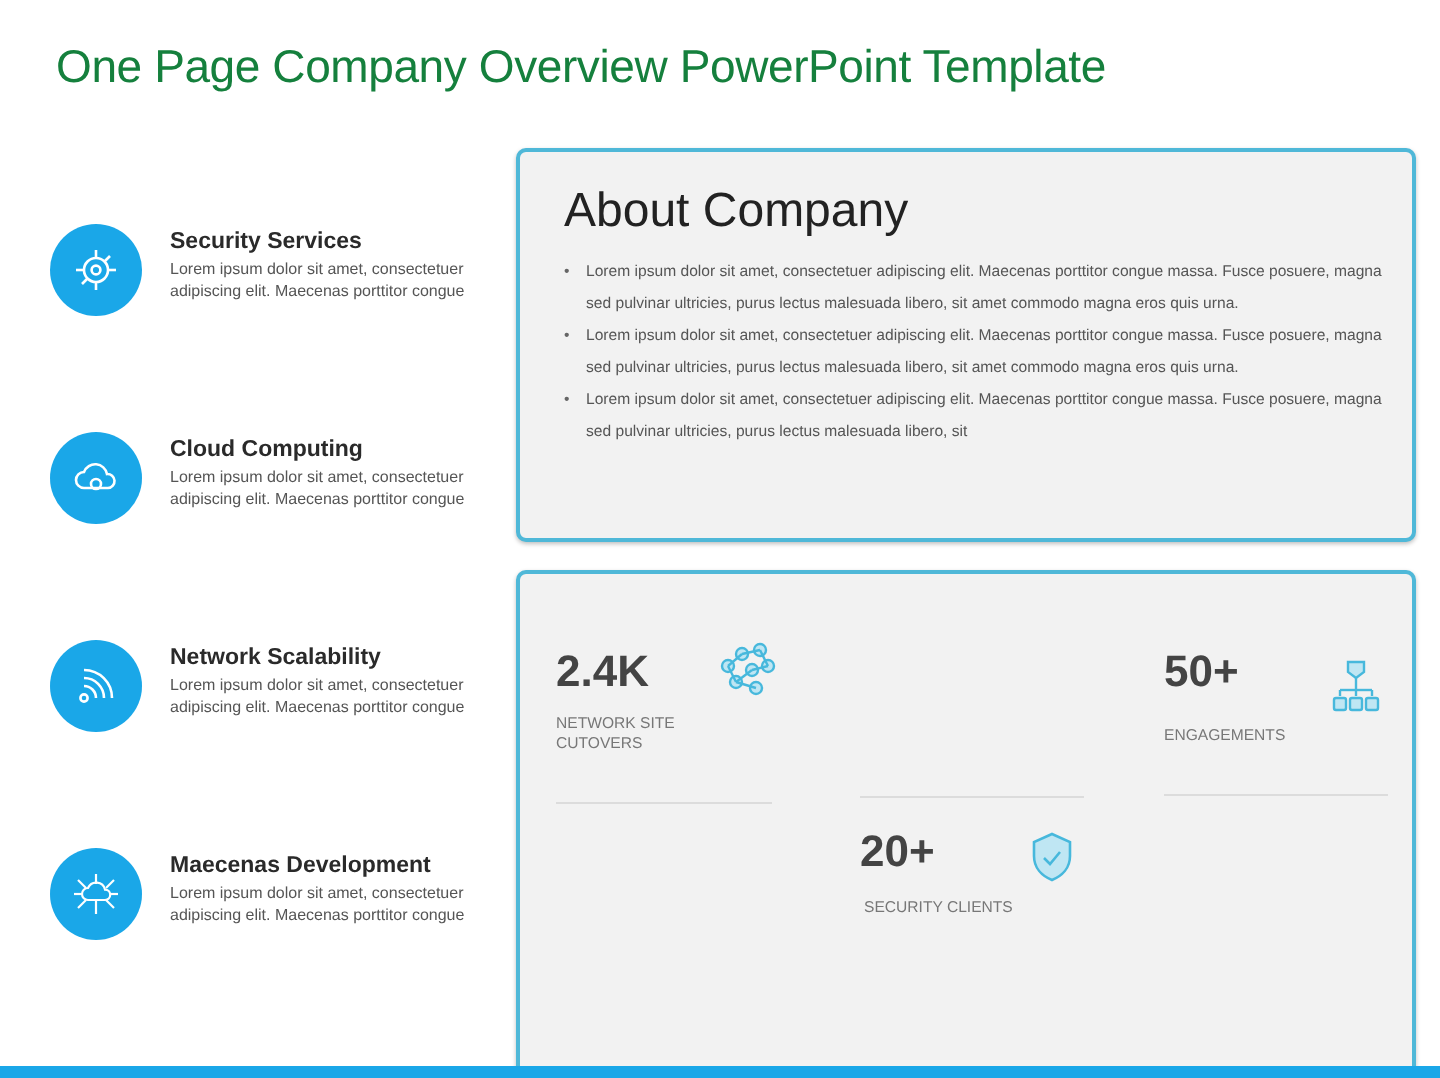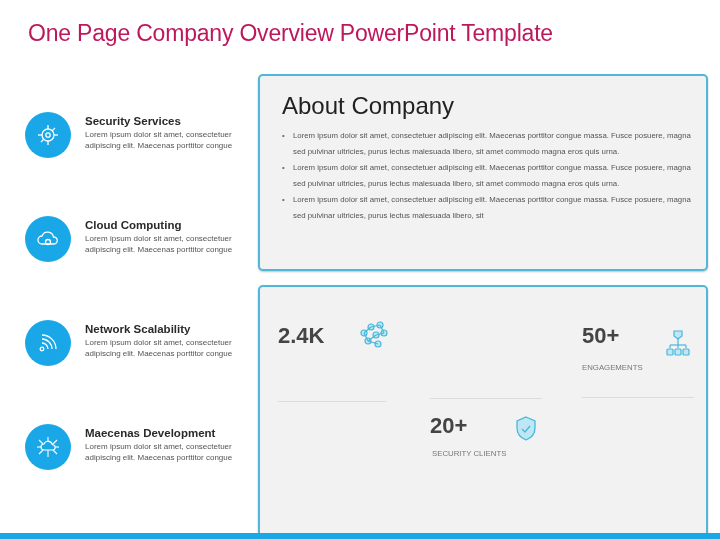--- a/index.html
+++ b/index.html
@@ -1,19 +1,19 @@
 <!DOCTYPE html>
 <html><head>
 <meta charset="utf-8">
 <style>
   * { box-sizing: border-box; margin: 0; padding: 0; }
   html, body { width: 720px; height: 539px; overflow: hidden; background: #ffffff; }
   body { position: relative; font-family: "Liberation Sans", sans-serif; color: #333; }
 
-  .title { position: absolute; left: 28px; top: 20px; font-size: 23px; color: #be185d; letter-spacing: -0.2px; }
+  .title { position: absolute; left: 28px; top: 20px; font-size: 23px; color: #15803d; letter-spacing: -0.2px; }
 
   .service { position: absolute; left: 25px; width: 230px; height: 70px; }
   .service .circle { position: absolute; left: 0; top: 0; width: 46px; height: 46px; border-radius: 50%; background: #1aa7e8; display: flex; align-items: center; justify-content: center; }
   .service .circle svg { width: 26px; height: 26px; }
   .service .name { position: absolute; left: 60px; top: 3px; font-size: 11.5px; font-weight: bold; color: #2a2a2a; }
   .service .desc { position: absolute; left: 60px; top: 18px; width: 170px; font-size: 8px; line-height: 10.5px; color: #555; }
 
   .panel { position: absolute; background: #f2f2f2; border: 2.5px solid #4fb8d8; border-radius: 5px; box-shadow: 0 1px 2px rgba(0,0,0,0.25); }
   .about { left: 258px; top: 74px; width: 450px; height: 197px; }
   .about h2 { position: absolute; left: 22px; top: 16px; font-size: 24px; font-weight: normal; color: #222; }
@@ -101,20 +101,21 @@
     <li>Lorem ipsum dolor sit amet, consectetuer adipiscing elit. Maecenas porttitor congue massa. Fusce posuere, magna sed pulvinar ultricies, purus lectus malesuada libero, sit amet commodo magna eros quis urna.</li>
     <li>Lorem ipsum dolor sit amet, consectetuer adipiscing elit. Maecenas porttitor congue massa. Fusce posuere, magna sed pulvinar ultricies, purus lectus malesuada libero, sit amet commodo magna eros quis urna.</li>
     <li>Lorem ipsum dolor sit amet, consectetuer adipiscing elit. Maecenas porttitor congue massa. Fusce posuere, magna sed pulvinar ultricies, purus lectus malesuada libero, sit</li>
   </ul>
 </div>
 
 <div class="panel stats">
 
   <div class="stat" style="left:18px; top:36px;">
     <div class="num">2.4K</div>
+    <div class="lbl" style="width:80px;">NETWORK SITE CUTOVERS</div>
     <div class="ico" style="left:80px; top:-4px;">
       <svg viewBox="0 0 32 32" fill="#bfe6f3" stroke="#47b8dc" stroke-width="1.2">
           <circle cx="6" cy="14" r="3"></circle>
           <circle cx="13" cy="8" r="3"></circle>
           <circle cx="22" cy="6" r="3"></circle>
           <circle cx="26" cy="14" r="3"></circle>
           <circle cx="18" cy="16" r="3"></circle>
           <circle cx="10" cy="22" r="3"></circle>
           <circle cx="20" cy="25" r="3"></circle>
           <line x1="6" y1="14" x2="13" y2="8"></line>

